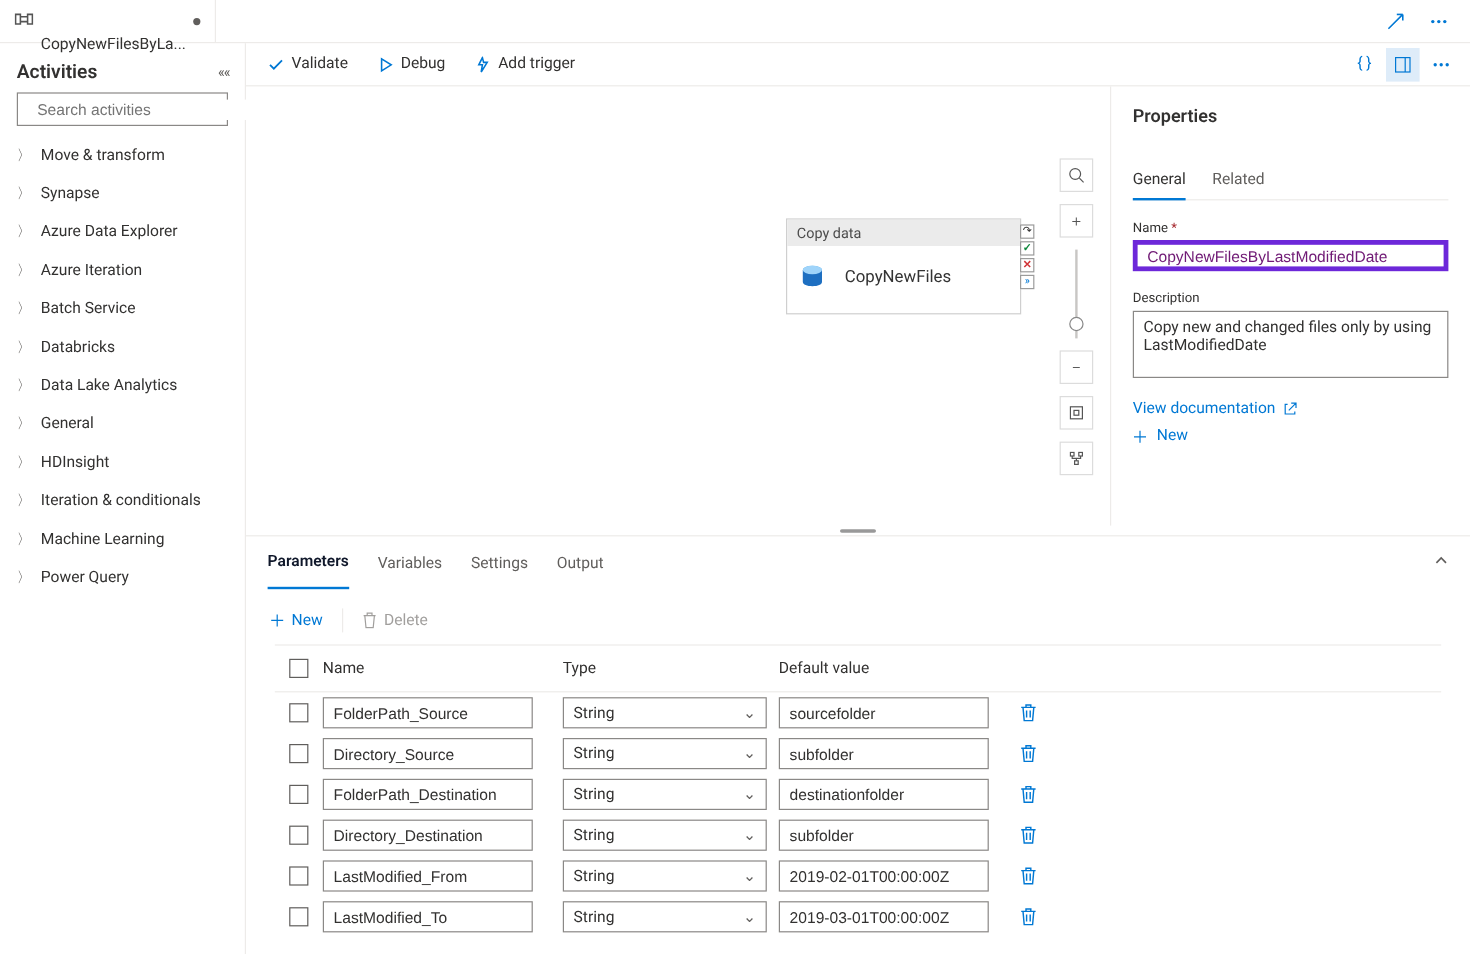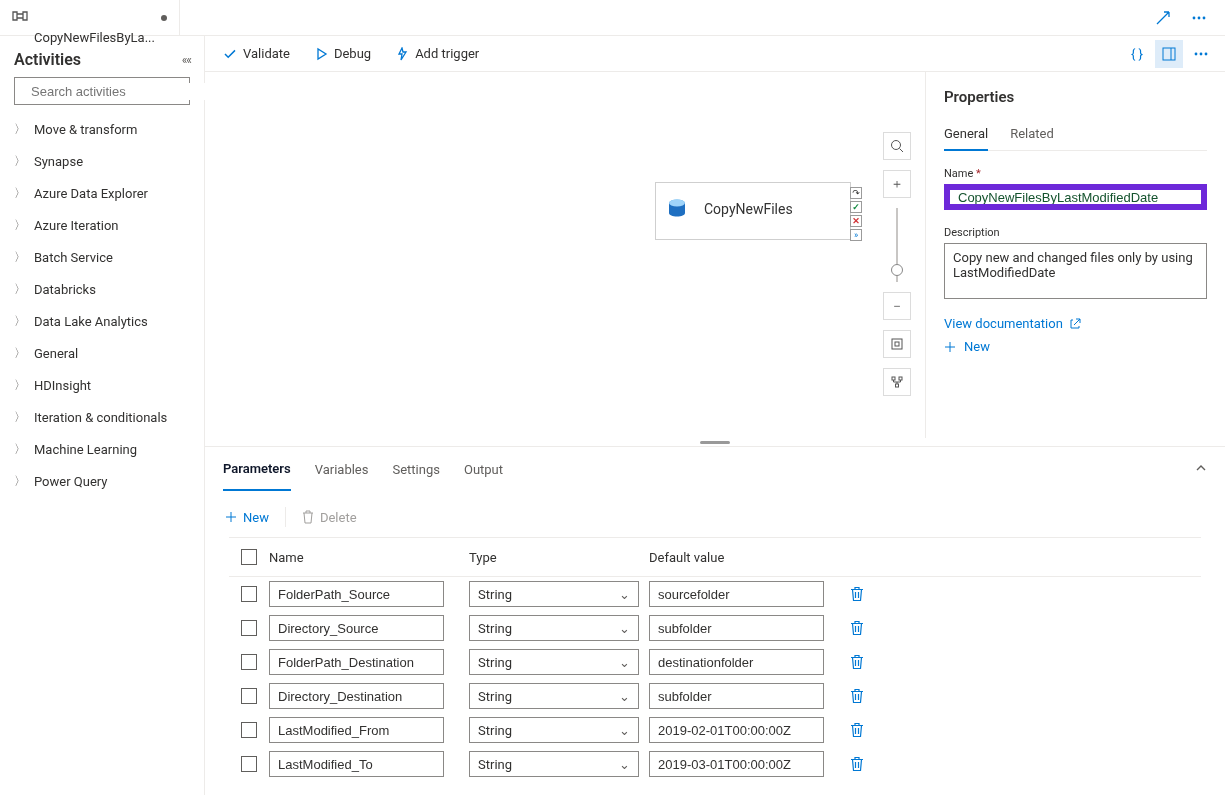--- a/index.html
+++ b/index.html
@@ -69,27 +69,27 @@
   .tbl-header{ display:grid; grid-template-columns:40px 200px 180px 200px 40px; align-items:center; height:40px; border-top:1px solid #edebe9; border-bottom:1px solid #edebe9; color:#323130; }
   .tbl-header .cb, .row .cb{ width:16px; height:16px; border:1px solid #605e5c; margin:auto;}
   .row{ display:grid; grid-template-columns:40px 200px 180px 200px 40px; align-items:center; height:34px;}
   .cell-input{ width:175px; height:26px; border:1px solid #8a8886; padding:0 8px; font-size:13px; color:#323130;}
   .cell-select{ width:170px; height:26px; border:1px solid #8a8886; padding:0 8px; display:flex; align-items:center; justify-content:space-between; font-size:13px; color:#323130;}
   .del-icon{ color:#0078d4;}
   .del-icon svg{ width:16px; height:16px; display:block;}
 
   
   .proppanel { width:300px; border-left:1px solid #edebe9; padding:16px 18px; }
-  .prop-title{ font-weight:600; font-size:15px; margin-bottom:12px;}
+  .prop-title{ font-weight:600; font-size:15px; margin-bottom:28px;}
   .prop-tabs{ display:flex; gap:22px; border-bottom:1px solid #edebe9;}
   .prop-tab{ padding:8px 0; color:#605e5c; cursor:pointer;}
   .prop-tab.active{ color:#323130; border-bottom:2px solid #0078d4; margin-bottom:-1px; font-weight:400;}
   .field-lbl{ margin-top:16px; font-size:11px; color:#323130;}
   .req{ color:#a4262c;}
-  .field-input{ width:100%; height:26px; border:6px solid #6d28d9; padding:0 8px; font-size:13px; margin-top:4px; color:#14532d;}
+  .field-input{ width:100%; height:26px; border:4px solid #6d28d9; padding:0 8px; font-size:13px; margin-top:4px; color:#701a75;}
   .field-textarea{ width:100%; height:56px; border:1px solid #8a8886; padding:6px 8px; font-size:13px; margin-top:4px; resize:none; font-family:inherit; color:#323130;}
   .link{ color:#0078d4; display:inline-flex; align-items:center; gap:6px; margin-top:14px; cursor:pointer;}
   .section-lbl{ margin-top:16px; font-weight:600; font-size:13px;}
   .plus-new{ color:#0078d4; display:flex; align-items:center; gap:8px; margin-top:8px; cursor:pointer;}
 </style>
 </head>
 <body>
 
 <div class="root">
 
@@ -225,20 +225,21 @@
                 <circle cx="7" cy="2" r="1.4" fill="currentColor"></circle>
                 <circle cx="12" cy="2" r="1.4" fill="currentColor"></circle>
               </svg>
           </span>
         </div>
       </div>
 
       <div class="canvas-wrap">
         <div class="canvas">
           <div class="node">
+            <div class="node-title">Copy data</div>
             <div class="node-body">
               <span class="node-body-icon">
                 <svg viewBox="0 0 28 28">
                     <ellipse cx="11" cy="8" rx="8" ry="3.5" fill="#50a9e8"></ellipse>
                     <path d="M3 8v10c0 2 3.6 3.5 8 3.5s8-1.5 8-3.5V8" fill="#1e6fc1"></path>
                     <ellipse cx="11" cy="8" rx="8" ry="3.5" fill="#9fd4fa"></ellipse>
                   </svg>
               </span>
               <span class="node-body-name">CopyNewFiles</span>
             </div>

